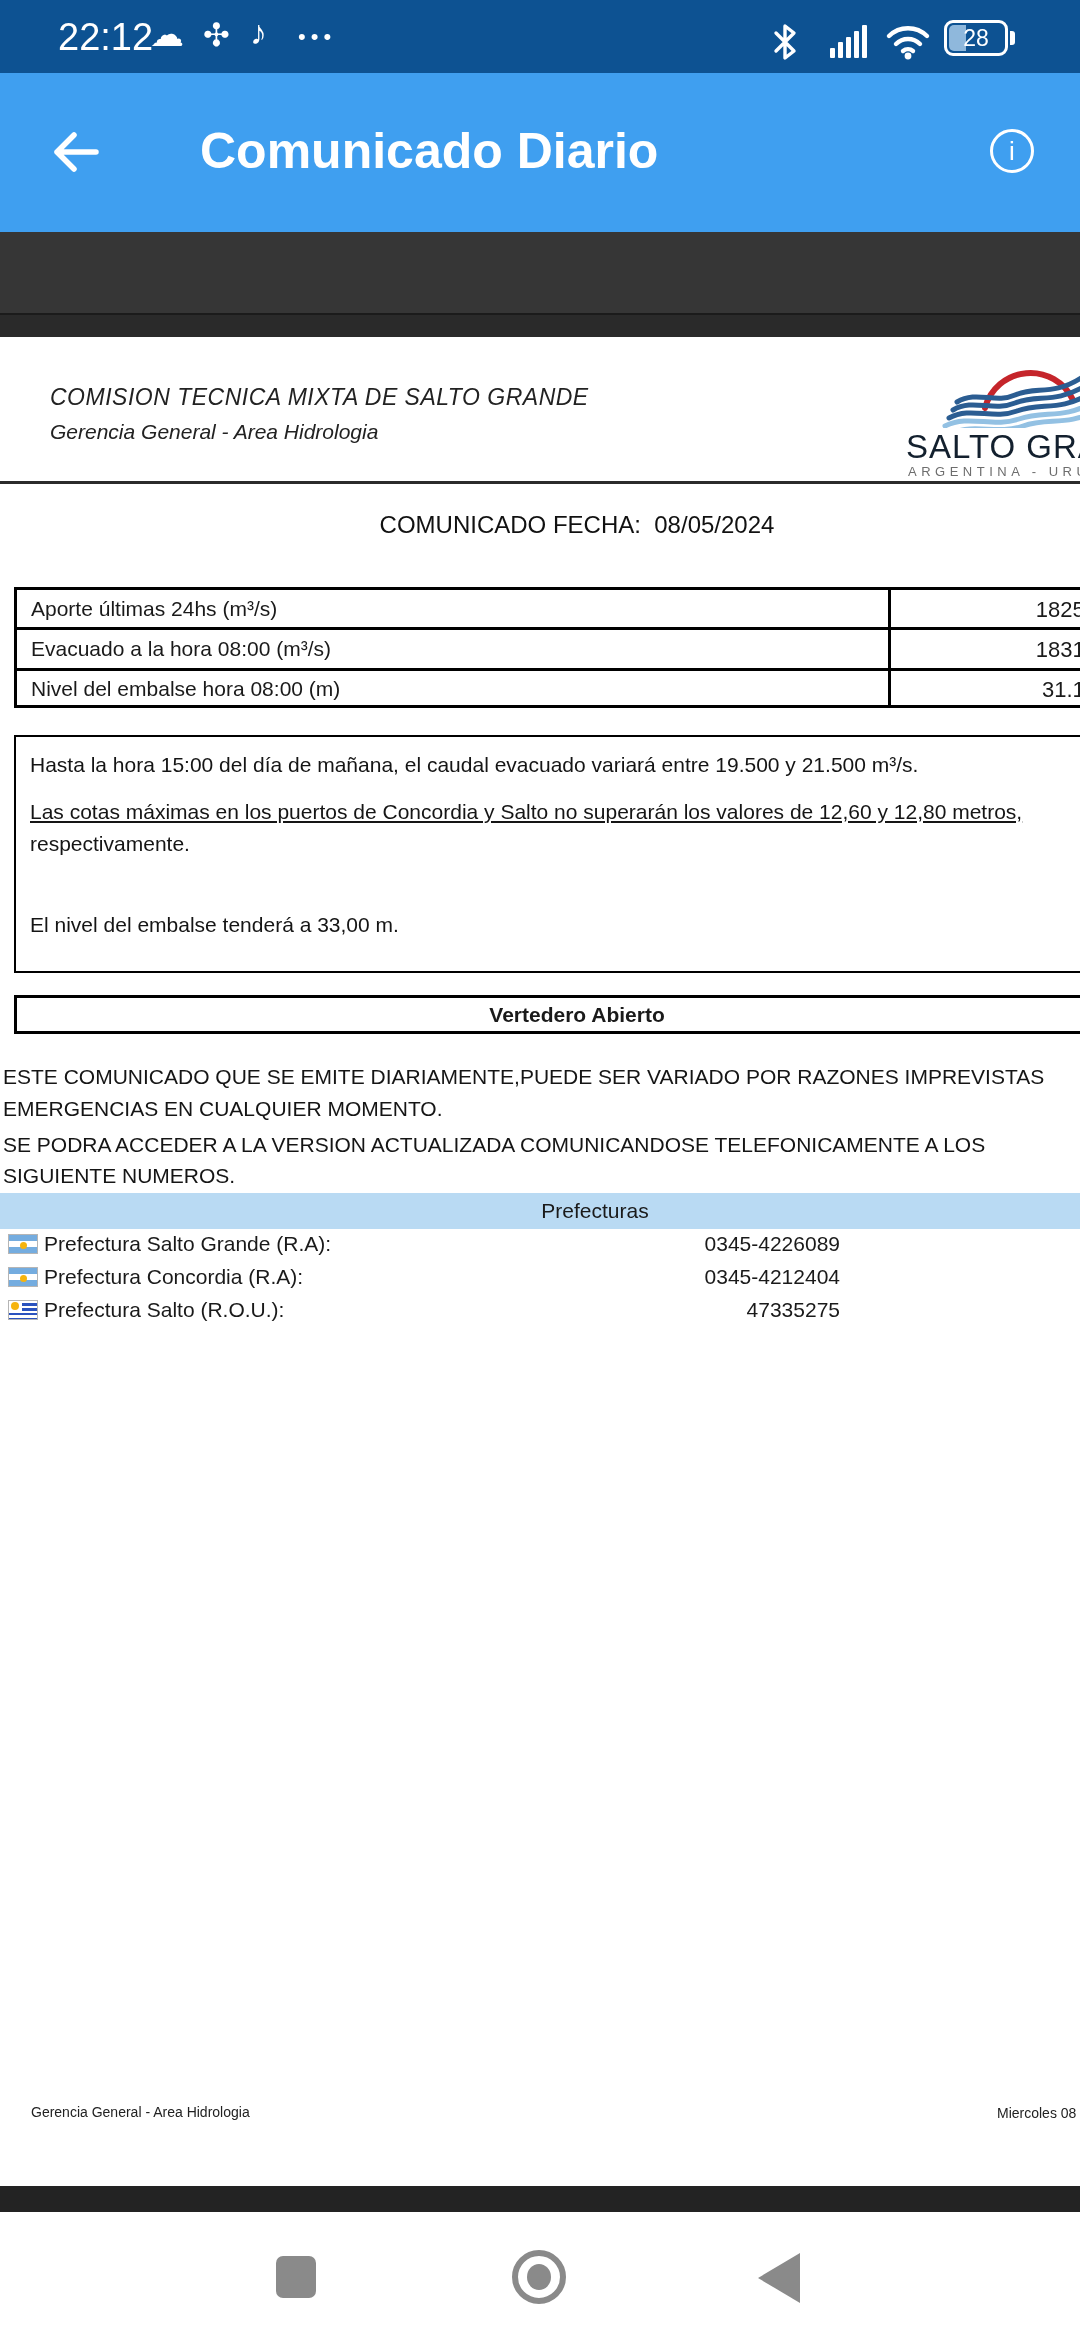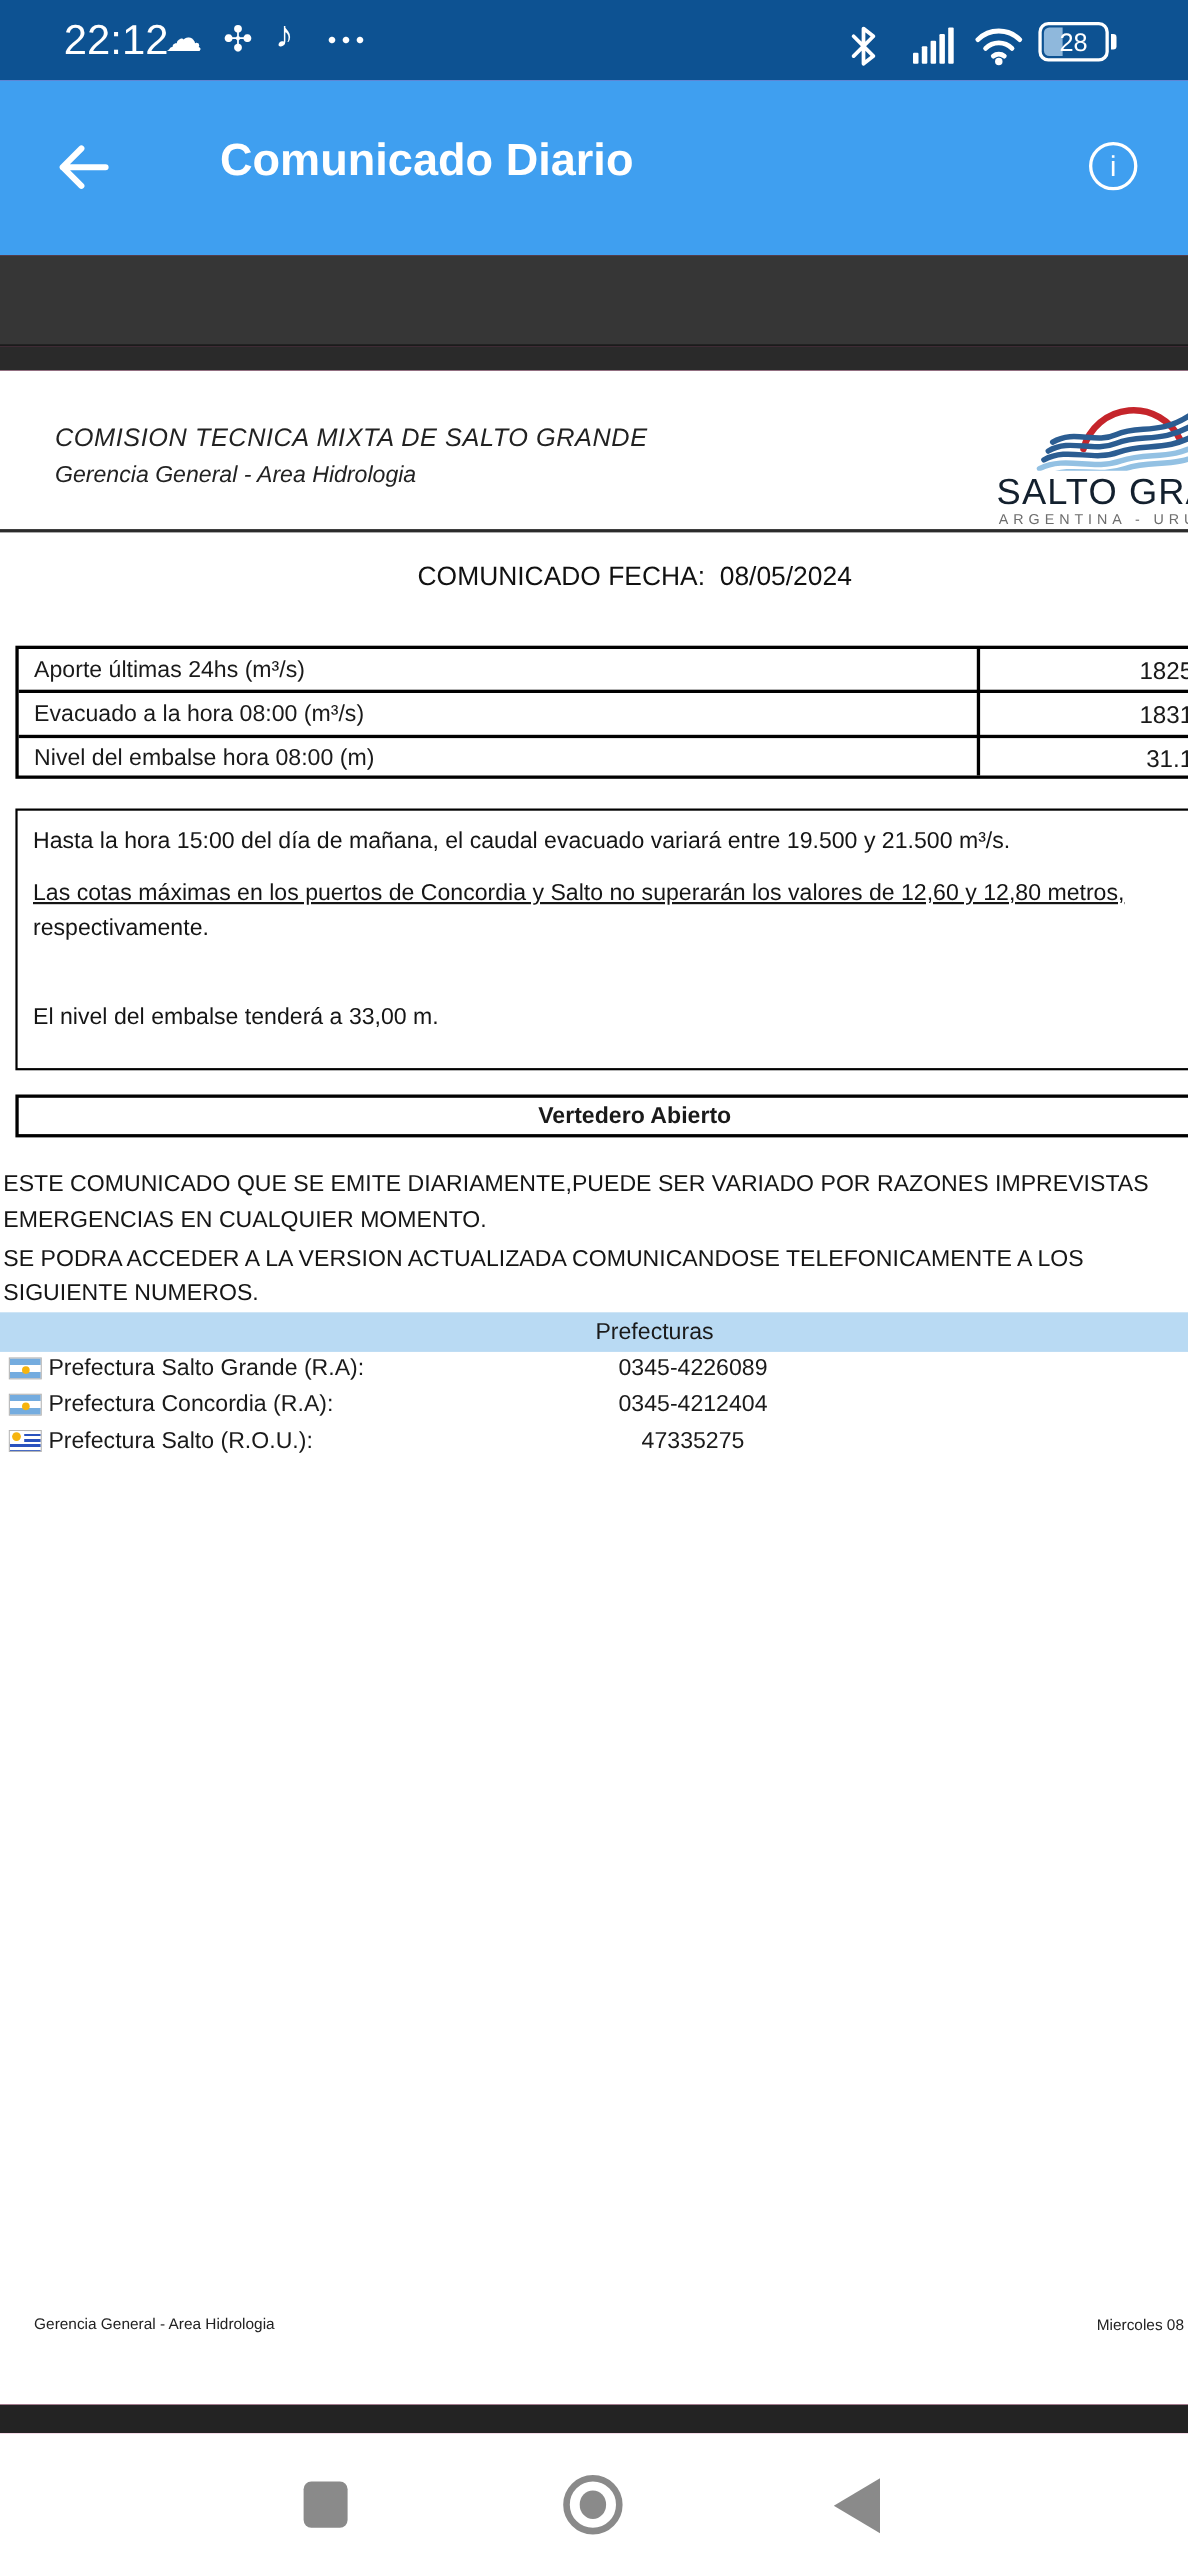--- a/index.html
+++ b/index.html
@@ -17,21 +17,21 @@
   #sb-dots{left:298px;top:24px;font-size:22px;letter-spacing:5px;}
   .sig-bars{left:830px;top:25px;width:46px;height:33px;}
   .sig-bars i{position:absolute;bottom:0;width:5px;background:#fff;border-radius:1px;}
   #battery{left:944px;top:20px;width:64px;height:36px;border:3px solid #fff;border-radius:9px;box-sizing:border-box;}
   #battery .fill{position:absolute;left:2px;top:2px;bottom:2px;width:17px;background:#8fb8dc;border-radius:5px 0 0 5px;}
   #battery .pct{position:absolute;left:0;top:2px;width:100%;text-align:center;font-size:23px;color:#fff;}
   #batt-nub{left:1010px;top:31px;width:5px;height:14px;background:#fff;border-radius:0 3px 3px 0;}
 
   
   #appbar{left:0;top:73px;width:1080px;height:159px;background:#3f9ff0;}
-  #appbar-title{left:200px;top:49px;font-size:41px;font-weight:bold;color:#fff;}
+  #appbar-title{left:200px;top:49px;font-size:50px;font-weight:bold;color:#fff;}
   #back-btn{left:50px;top:56px;width:50px;height:46px;}
   #info-btn{left:990px;top:56px;width:44px;height:44px;border:3px solid #fff;border-radius:50%;
             box-sizing:border-box;color:#fff;font-size:26px;text-align:center;line-height:38px;font-style:normal;}
 
   
   #toolbar{left:0;top:232px;width:1080px;height:81px;background:#363636;border-bottom:2px solid #1b1b1b;box-sizing:content-box;}
   #sidebar-toggle{left:40px;top:256px;width:38px;height:32px;border:3px solid #d4d4d4;border-radius:4px;box-sizing:border-box;}
   #sidebar-toggle i{position:absolute;left:8px;top:0;width:3px;height:100%;background:#d4d4d4;}
   #search-btn{left:134px;top:252px;width:40px;height:40px;}
   #page-input{left:207px;top:240px;width:144px;height:64px;background:#464646;border:1px solid #7a7a7a;
@@ -66,21 +66,21 @@
   #fbox{left:14px;top:398px;width:1126px;height:238px;border:2px solid #000;box-sizing:border-box;}
   #fbox div{position:absolute;left:14px;font-size:21px;white-space:nowrap;color:#151515;text-align:center;}
   #vbox{left:14px;top:658px;width:1126px;height:39px;border:3px solid #000;box-sizing:border-box;
         text-align:center;font-size:21px;font-weight:bold;line-height:33px;}
   .notice{left:3px;font-size:21px;white-space:nowrap;color:#151515;}
 
   #prefbar{left:0;top:856px;width:1190px;height:36px;background:#b9daf3;text-align:center;
            font-size:21px;line-height:36px;color:#1a1a1a;}
   .prow{left:0;width:910px;height:33px;}
   .prow .plabel{position:absolute;left:44px;top:0;font-size:21px;line-height:33px;white-space:nowrap;}
-  .prow .pphone{position:absolute;left:420px;top:0;width:420px;text-align:center;font-size:21px;line-height:33px;}
+  .prow .pphone{position:absolute;left:420px;top:0;width:420px;text-align:right;font-size:21px;line-height:33px;}
   .flag{position:absolute;left:8px;top:7px;width:30px;height:20px;box-sizing:border-box;border:1px solid #b5b5b5;}
   .flag-ar{background:linear-gradient(180deg,#74acdf 0 33%,#ffffff 33% 67%,#74acdf 67% 100%);}
   .flag-ar i{position:absolute;left:11px;top:6.5px;width:7px;height:7px;background:#f6b40e;border-radius:50%;}
   .flag-uy{background:repeating-linear-gradient(180deg,#ffffff 0 2.4px,#2a52be 2.4px 4.8px);}
   .flag-uy b{position:absolute;left:0;top:0;width:13px;height:10px;background:#fff;}
   .flag-uy i{position:absolute;left:2px;top:1px;width:8px;height:8px;background:#f6b40e;border-radius:50%;}
 
   #footer-left{left:31px;top:1767px;font-size:14px;color:#222;}
   #footer-right{left:997px;top:1768px;font-size:14px;color:#222;white-space:nowrap;}
 

